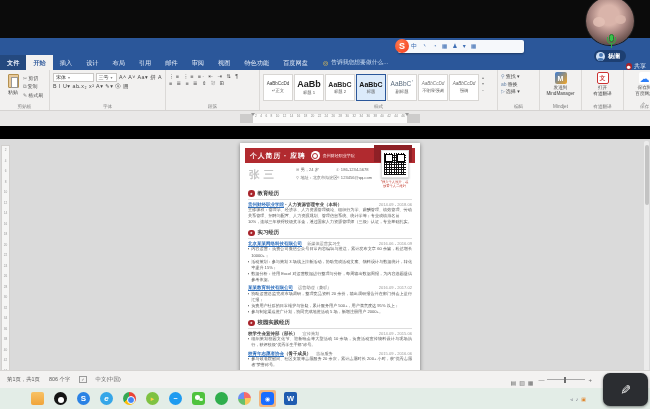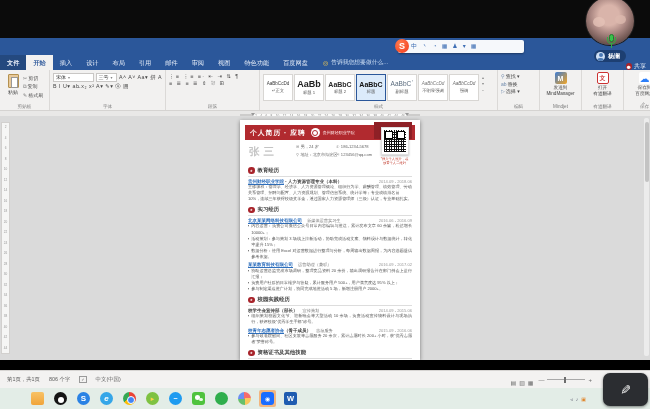--- a/index.html
+++ b/index.html
@@ -106,21 +106,21 @@
   #rulerrow{left:0;top:111px;width:650px;height:15px;background:#e9e8e7}
   #tabsel{left:4px;top:114px;width:9px;height:9px;background:#fafafa;border:1px solid #c2c0be;
     color:#777;font-size:5px;line-height:8px;text-align:center}
   #hruler{left:240px;top:114px;width:180px;height:9px;background:#cdcccb;position:absolute}
   #hruler .hwhite{position:absolute;left:13px;right:13px;top:0;bottom:0;background:#fbfbfa}
   #hnums{position:absolute;left:15px;right:15px;top:1px;display:flex;justify-content:space-between}
   #hnums span{font-size:3.2px;color:#8a8a8a;line-height:1}
   .imark{position:absolute;top:-1px;width:0;height:0;border-left:2.5px solid transparent;border-right:2.5px solid transparent;border-top:3.5px solid #9a9a9a}
 
   
-  #docarea{left:0;top:116px;width:650px;height:244px;background:#dadada;overflow:hidden}
+  #docarea{left:0;top:139px;width:650px;height:244px;background:#dadada;overflow:hidden}
   #vruler{position:absolute;left:1px;top:6px;width:9px;height:232px;background:#f6f6f5;border:1px solid #d2d0ce;
     display:flex;flex-direction:column;justify-content:space-between;align-items:center;padding:3px 0}
   #vruler span{font-size:3.1px;color:#979797;line-height:1}
   #dscroll{position:absolute;right:1px;top:2px;width:5px;height:238px;background:#ececec;border-radius:2px}
   #dscroll .thumb{position:absolute;left:.5px;top:4px;width:4px;height:60px;background:#c3c3c3;border-radius:2px}
 
   
   #page{position:absolute;left:240px;top:4px;width:180px;height:240px;background:#fff;
     box-shadow:0 1px 4px rgba(0,0,0,.45)}
   #rhead{position:absolute;left:5px;right:5px;top:5px;height:15px;background:#b12a2f;display:flex;align-items:center}

